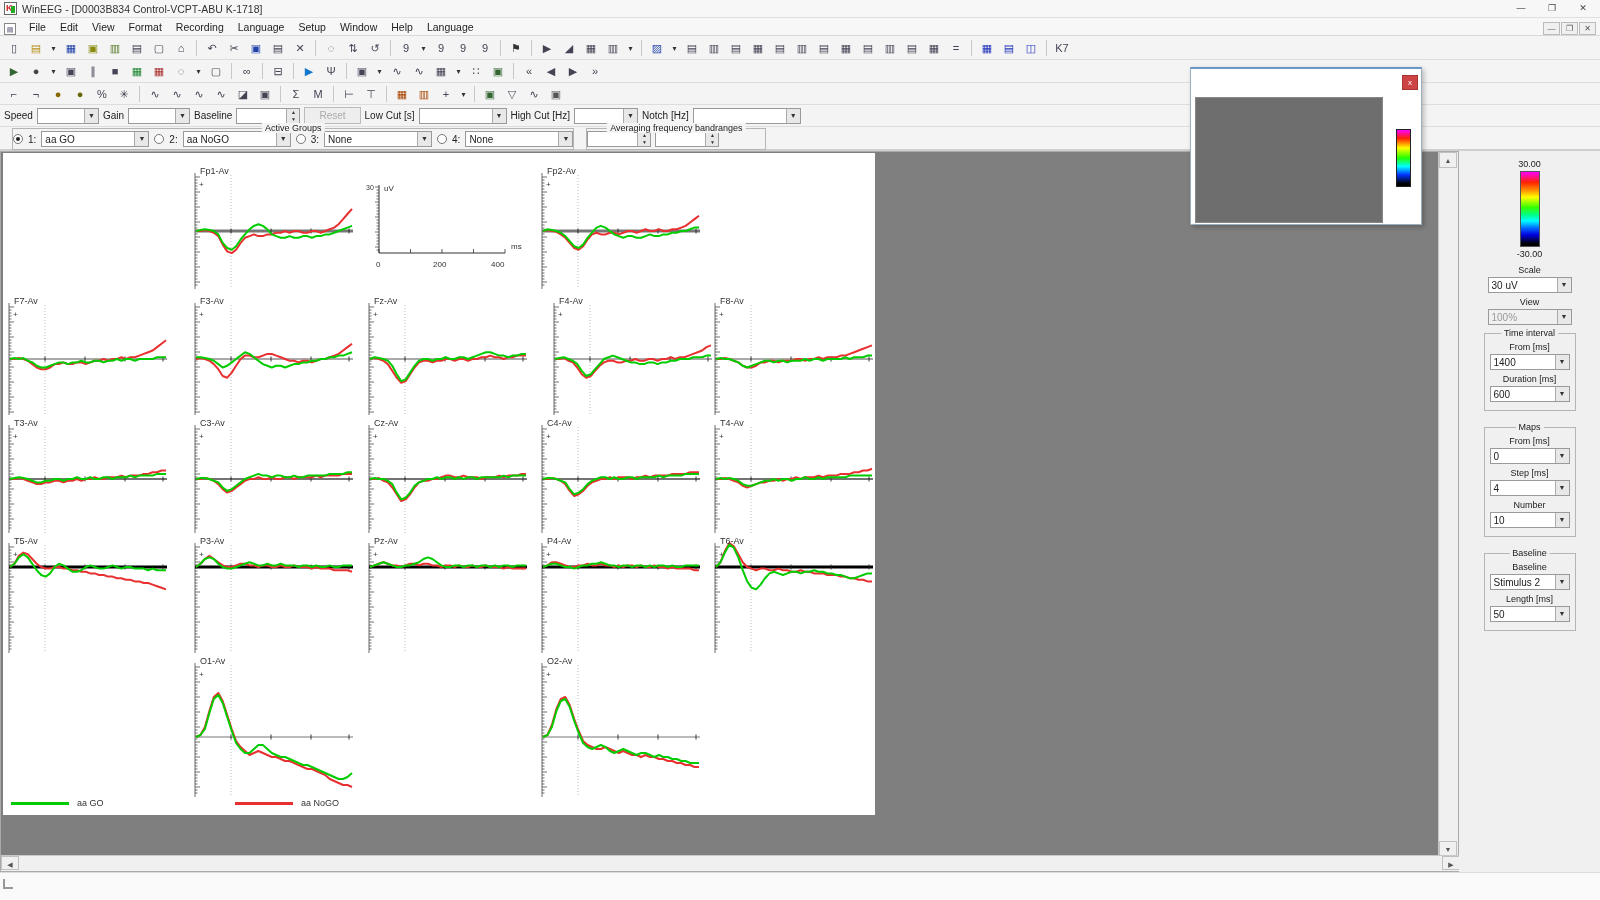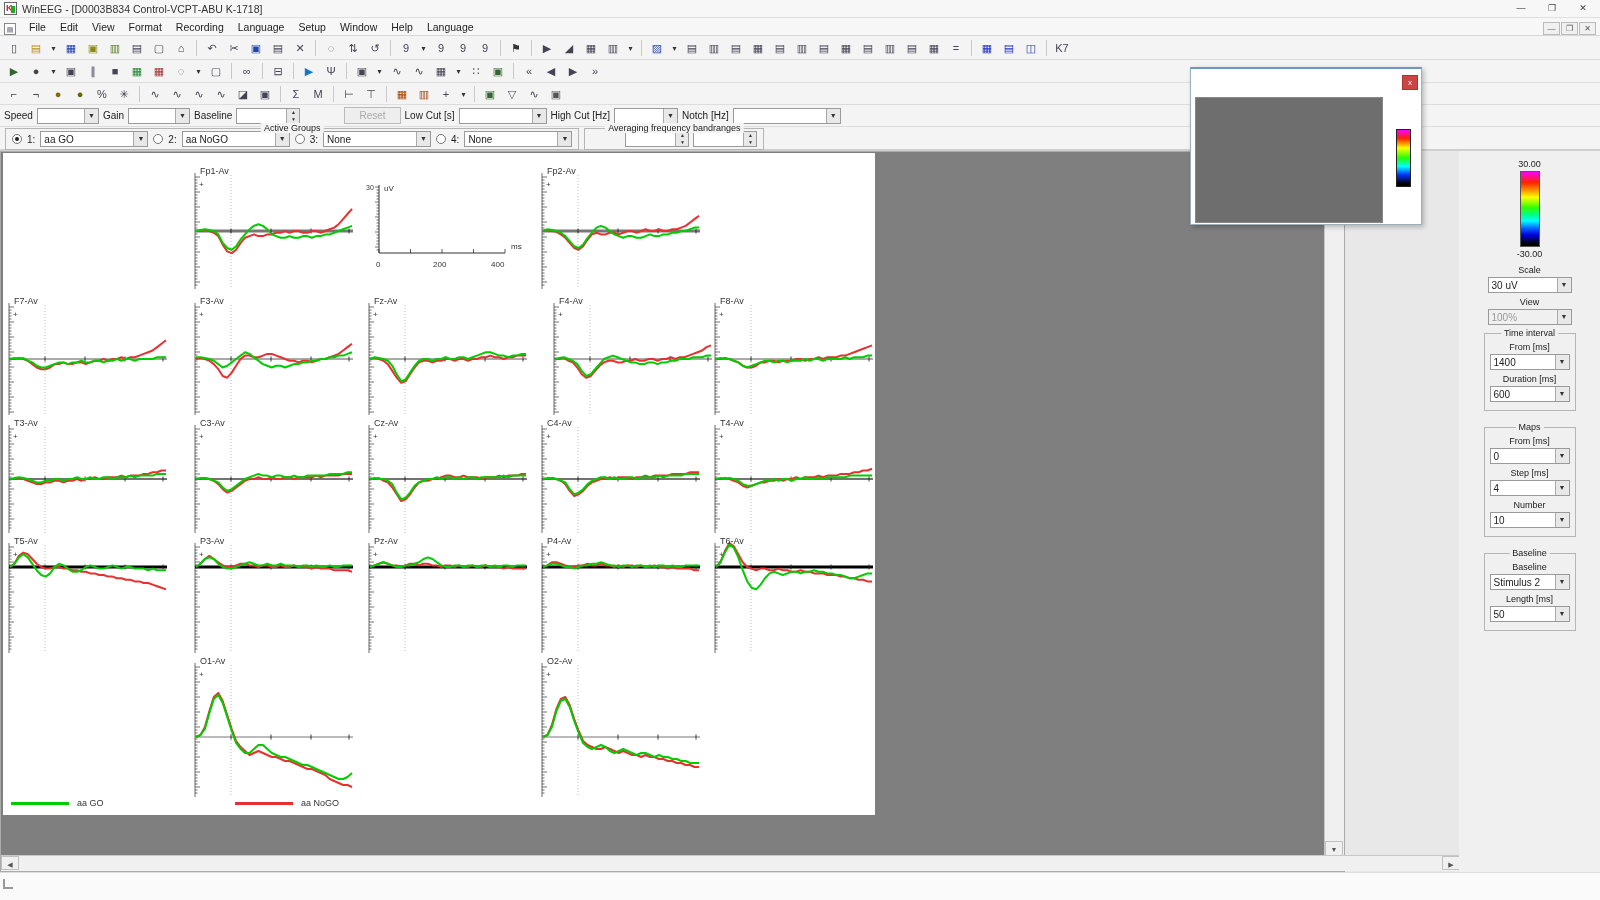--- a/index.html
+++ b/index.html
@@ -43,37 +43,37 @@
   .combo { height:16px; background:#fff; border:1px solid #9a9a9a; display:flex; align-items:center; }
   .combo .val { flex:1; padding:0 3px; font-size:10px; white-space:nowrap; overflow:hidden; }
   .combo .arrow { width:14px; height:14px; background:#e8e8e8; border-left:1px solid #aaa;
                   font-size:7px; text-align:center; line-height:14px; color:#333; }
   .combo.disabled { background:#f0f0f0; color:#999;align-items:center; }
   .spinbox { height:16px; background:#fff; border:1px solid #9a9a9a; display:flex; }
   .spinbox .val { flex:1; }
   .spin { width:13px; display:flex; flex-direction:column; border-left:1px solid #aaa; }
   .spin span { flex:1; font-size:5px; line-height:7px; text-align:center; background:#e8e8e8; color:#333; }
   .btn-reset { height:17px; padding:0 14px; border:1px solid #bbb; background:#eee; color:#aaa; font-size:10px;
-               line-height:15px;margin-left:40px; }
+               line-height:15px; }
   .flabel { color:#222; }
 
   
   #groupsbar { position:absolute; left:0; top:127px; width:1600px; height:24px; background:#f4f4f4;
                border-bottom:2px solid #cfcfcf; display:flex; align-items:flex-start; }
-  .fieldset { border:1px solid #b5b5b5; position:relative; margin-left:5px; height:22px;
-              display:flex; align-items:center; padding:0 6px; gap:4px;justify-content:flex-end; }
+  .fieldset { border:1px solid #b5b5b5; position:relative; margin-left:12px; height:22px;
+              display:flex; align-items:center; padding:0 0; gap:4px; }
   .fieldset .ftitle { position:absolute; top:-6px; left:50%; transform:translateX(-50%); background:#f4f4f4;
                       padding:0 3px; font-size:9px; white-space:nowrap; color:#222; }
   .radio { width:10px; height:10px; border:1px solid #777; border-radius:50%; background:#fff; position:relative; }
   .radio.checked:after { content:""; position:absolute; left:2px; top:2px; width:4px; height:4px;
                          border-radius:50%; background:#222; }
   .gnum { font-size:10px; }
 
   
-  #client { position:absolute; left:0; top:151px; width:1345px; height:721px; background:#7f7f7f;
+  #client { position:absolute; left:0; top:151px; width:1459px; height:721px; background:#7f7f7f;
             border:1px solid #aaa; }
   #canvas { position:absolute; left:2px; top:1px; width:872px; height:662px; background:#ffffff; }
   .plot { position:absolute; }
   .plabel { position:absolute; left:9px; top:-1px; font-size:9px; color:#333; z-index:2; }
   .legend-item { position:absolute; display:flex; align-items:center; gap:8px; font-size:9px; color:#333; }
   .legend-line { width:58px; height:3px; }
 
   
   #vscroll { position:absolute; right:0; top:0; width:20px; height:705px; background:#f0f0f0;
              border-left:1px solid #c8c8c8; }

